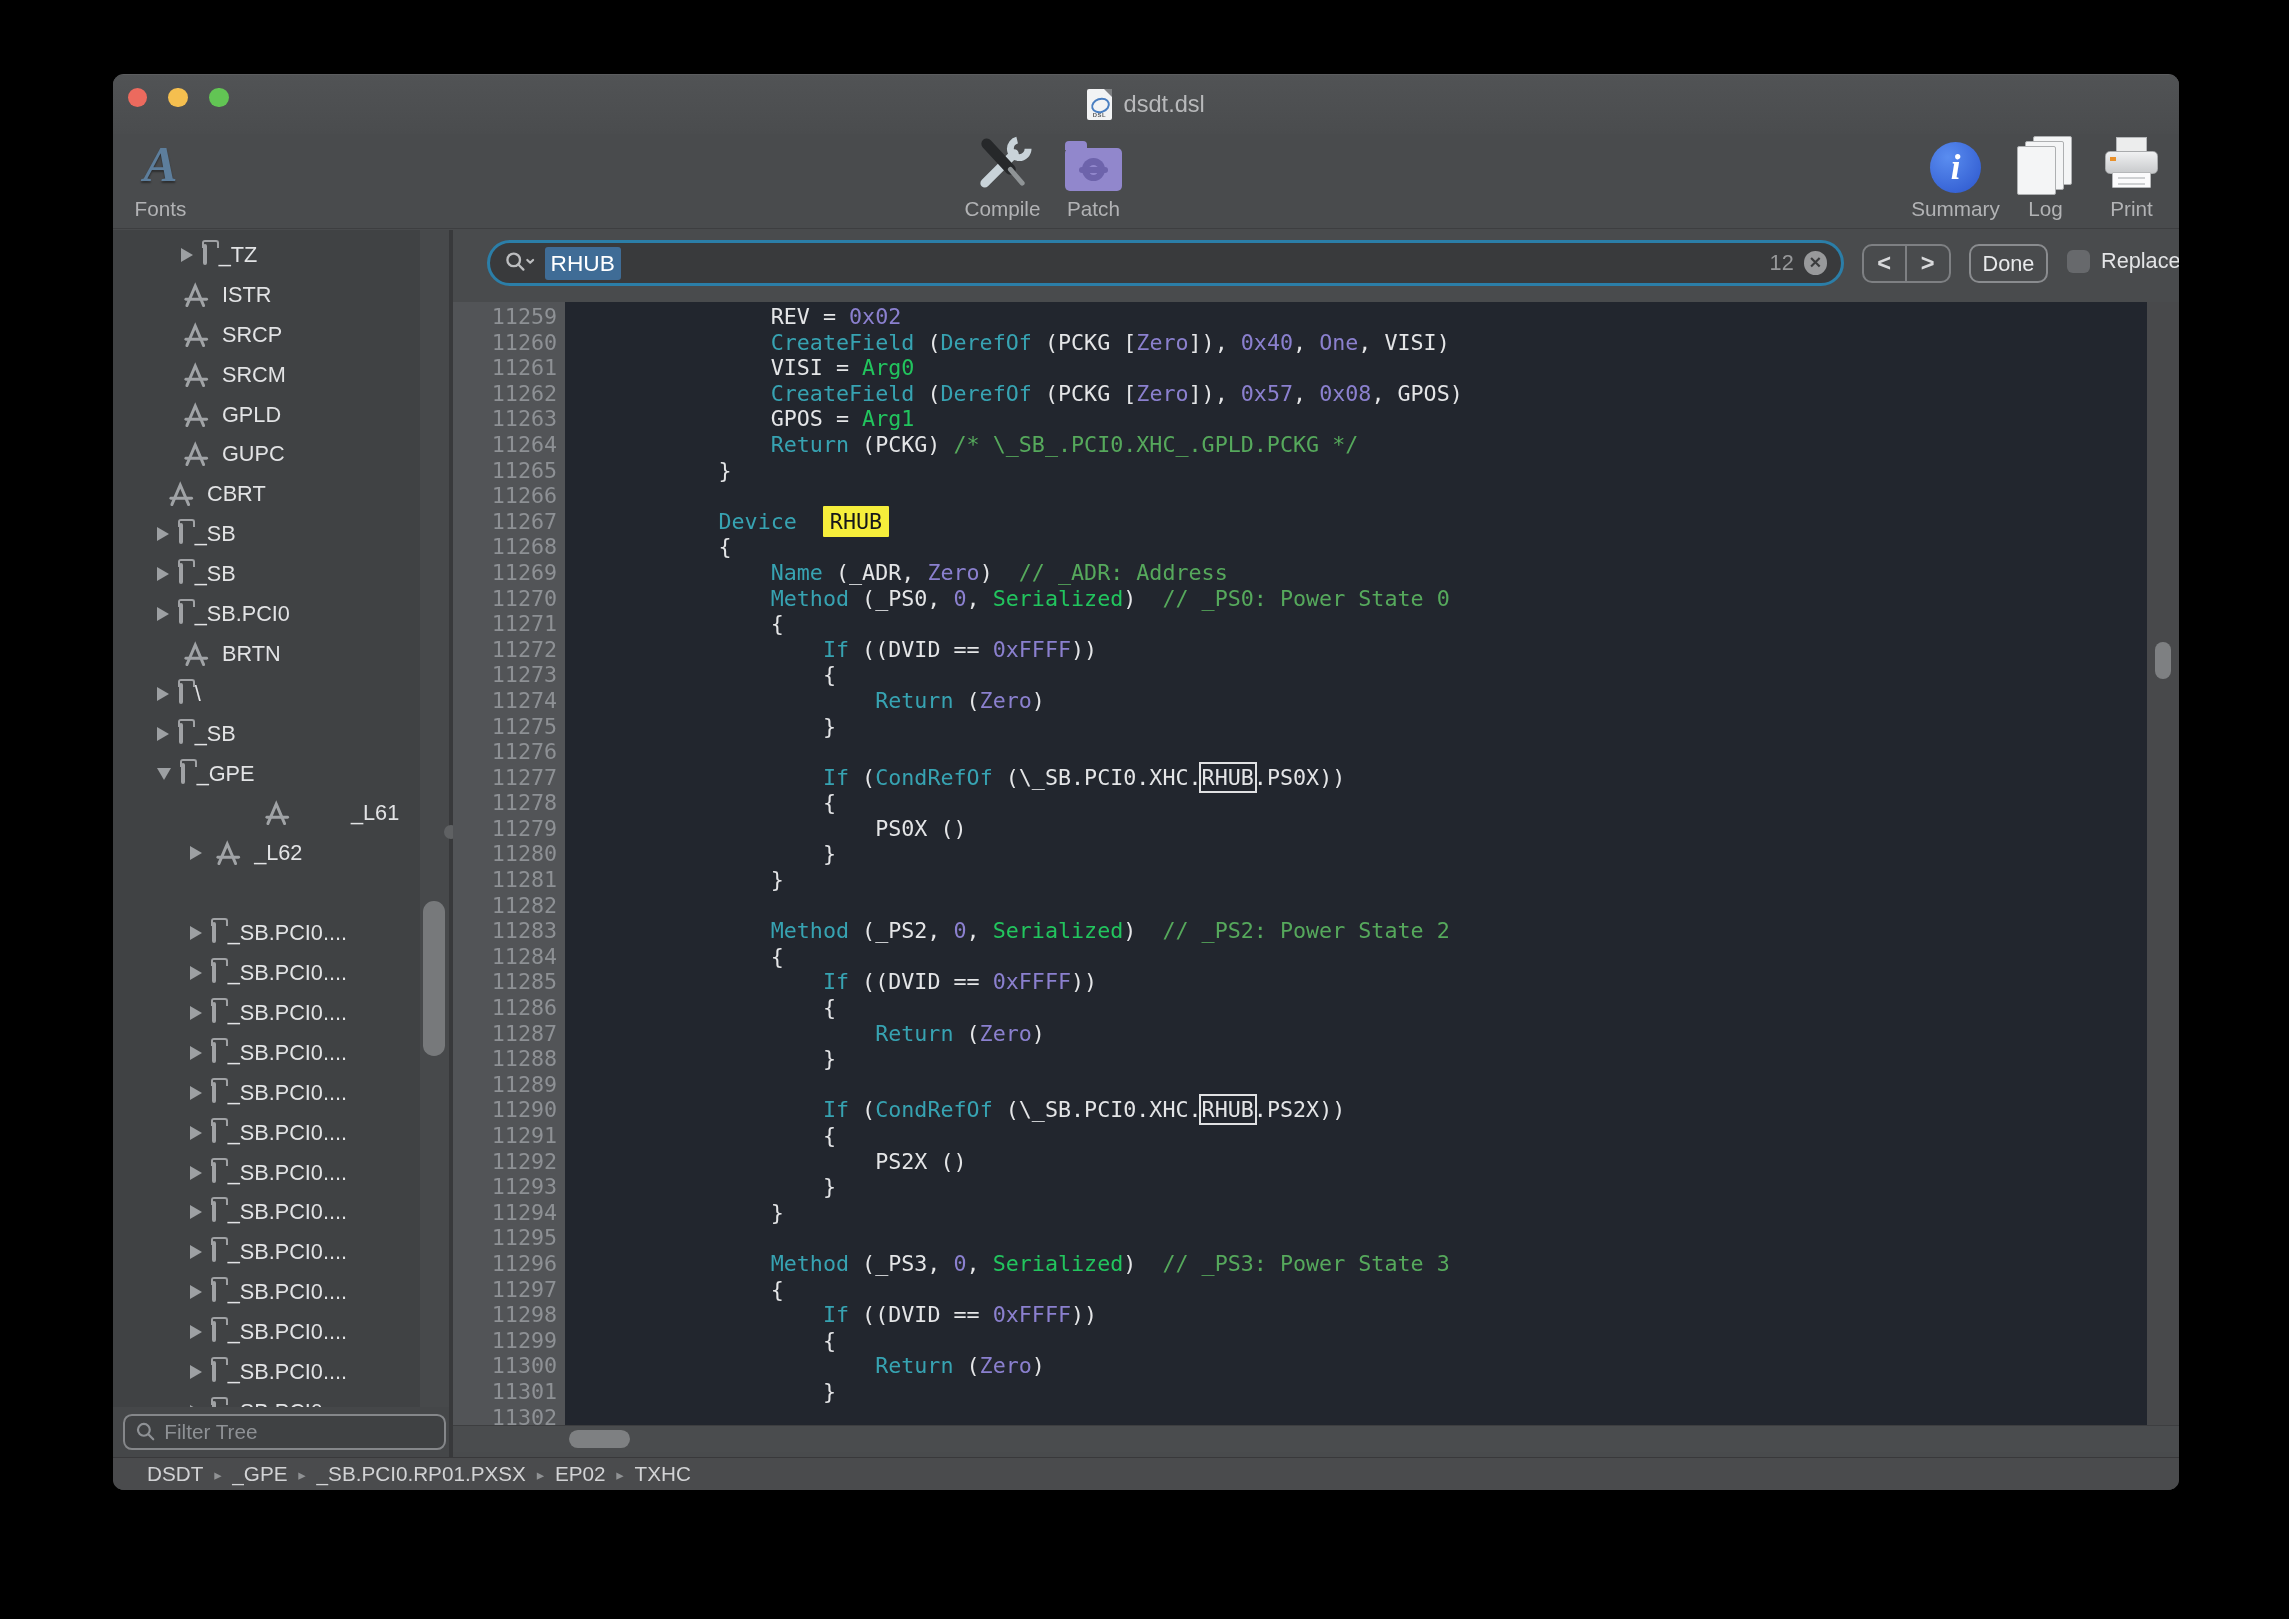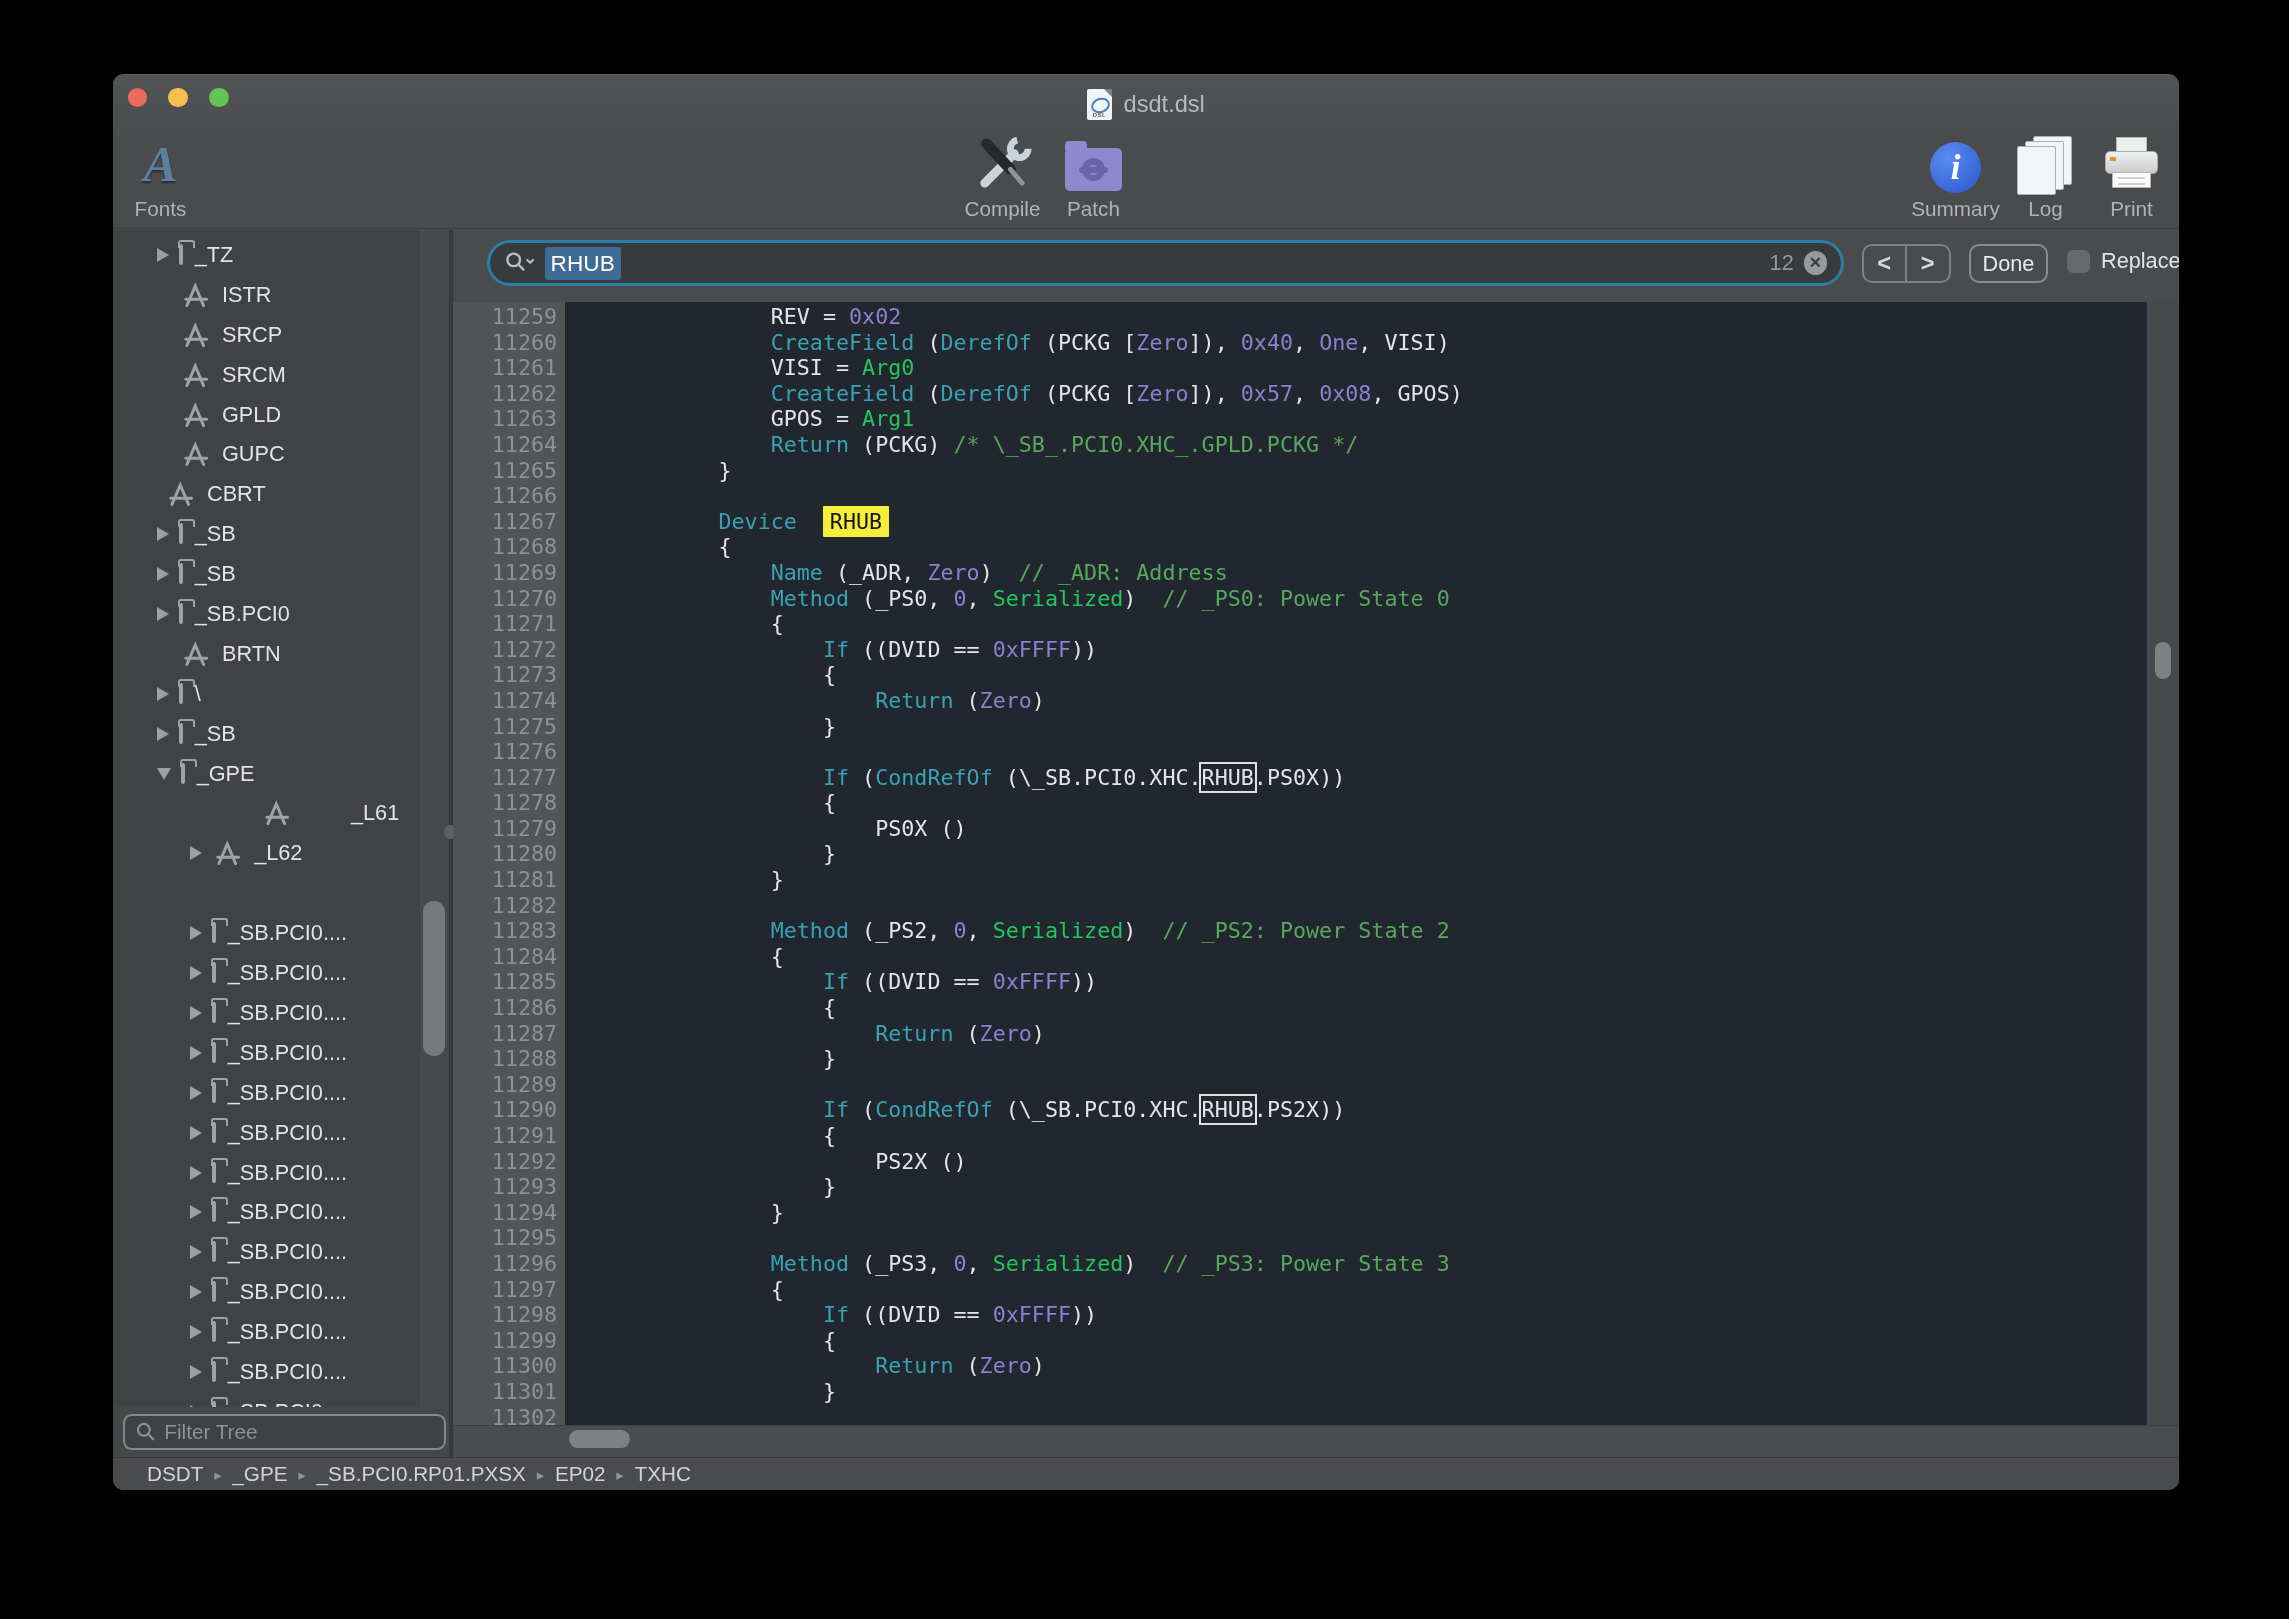--- a/index.html
+++ b/index.html
@@ -227,21 +227,21 @@
   <div class="segctl">
     <span class="segbtn">&lt;</span>
     <span class="segbtn">&gt;</span>
   </div>
   <div class="donebtn">Done</div>
   <span class="chkbox"></span>
   <span class="chklabel">Replace</span>
 
   <div class="sidebar">
     <div class="treeclip" id="tree">
-        <div class="trow" style="top: 4.9px; padding-left: 44px;">
+        <div class="trow" style="top: 4.9px; padding-left: 44px; margin-left: 24px;">
           <span class="disc right"></span>
           <span class="ticon"><span class="folder"></span></span>
           <span class="tlabel">_TZ</span>
         </div>
         <div class="trow" style="top: 45px; padding-left: 44px;">
           <span class="disc none"></span>
           <span class="ticon">
             <svg class="mi" viewBox="0 0 31 31">
               <path d="M7 26 L15.5 6 L24 26"></path>
               <path d="M6 19.5 L27 19.5"></path>

